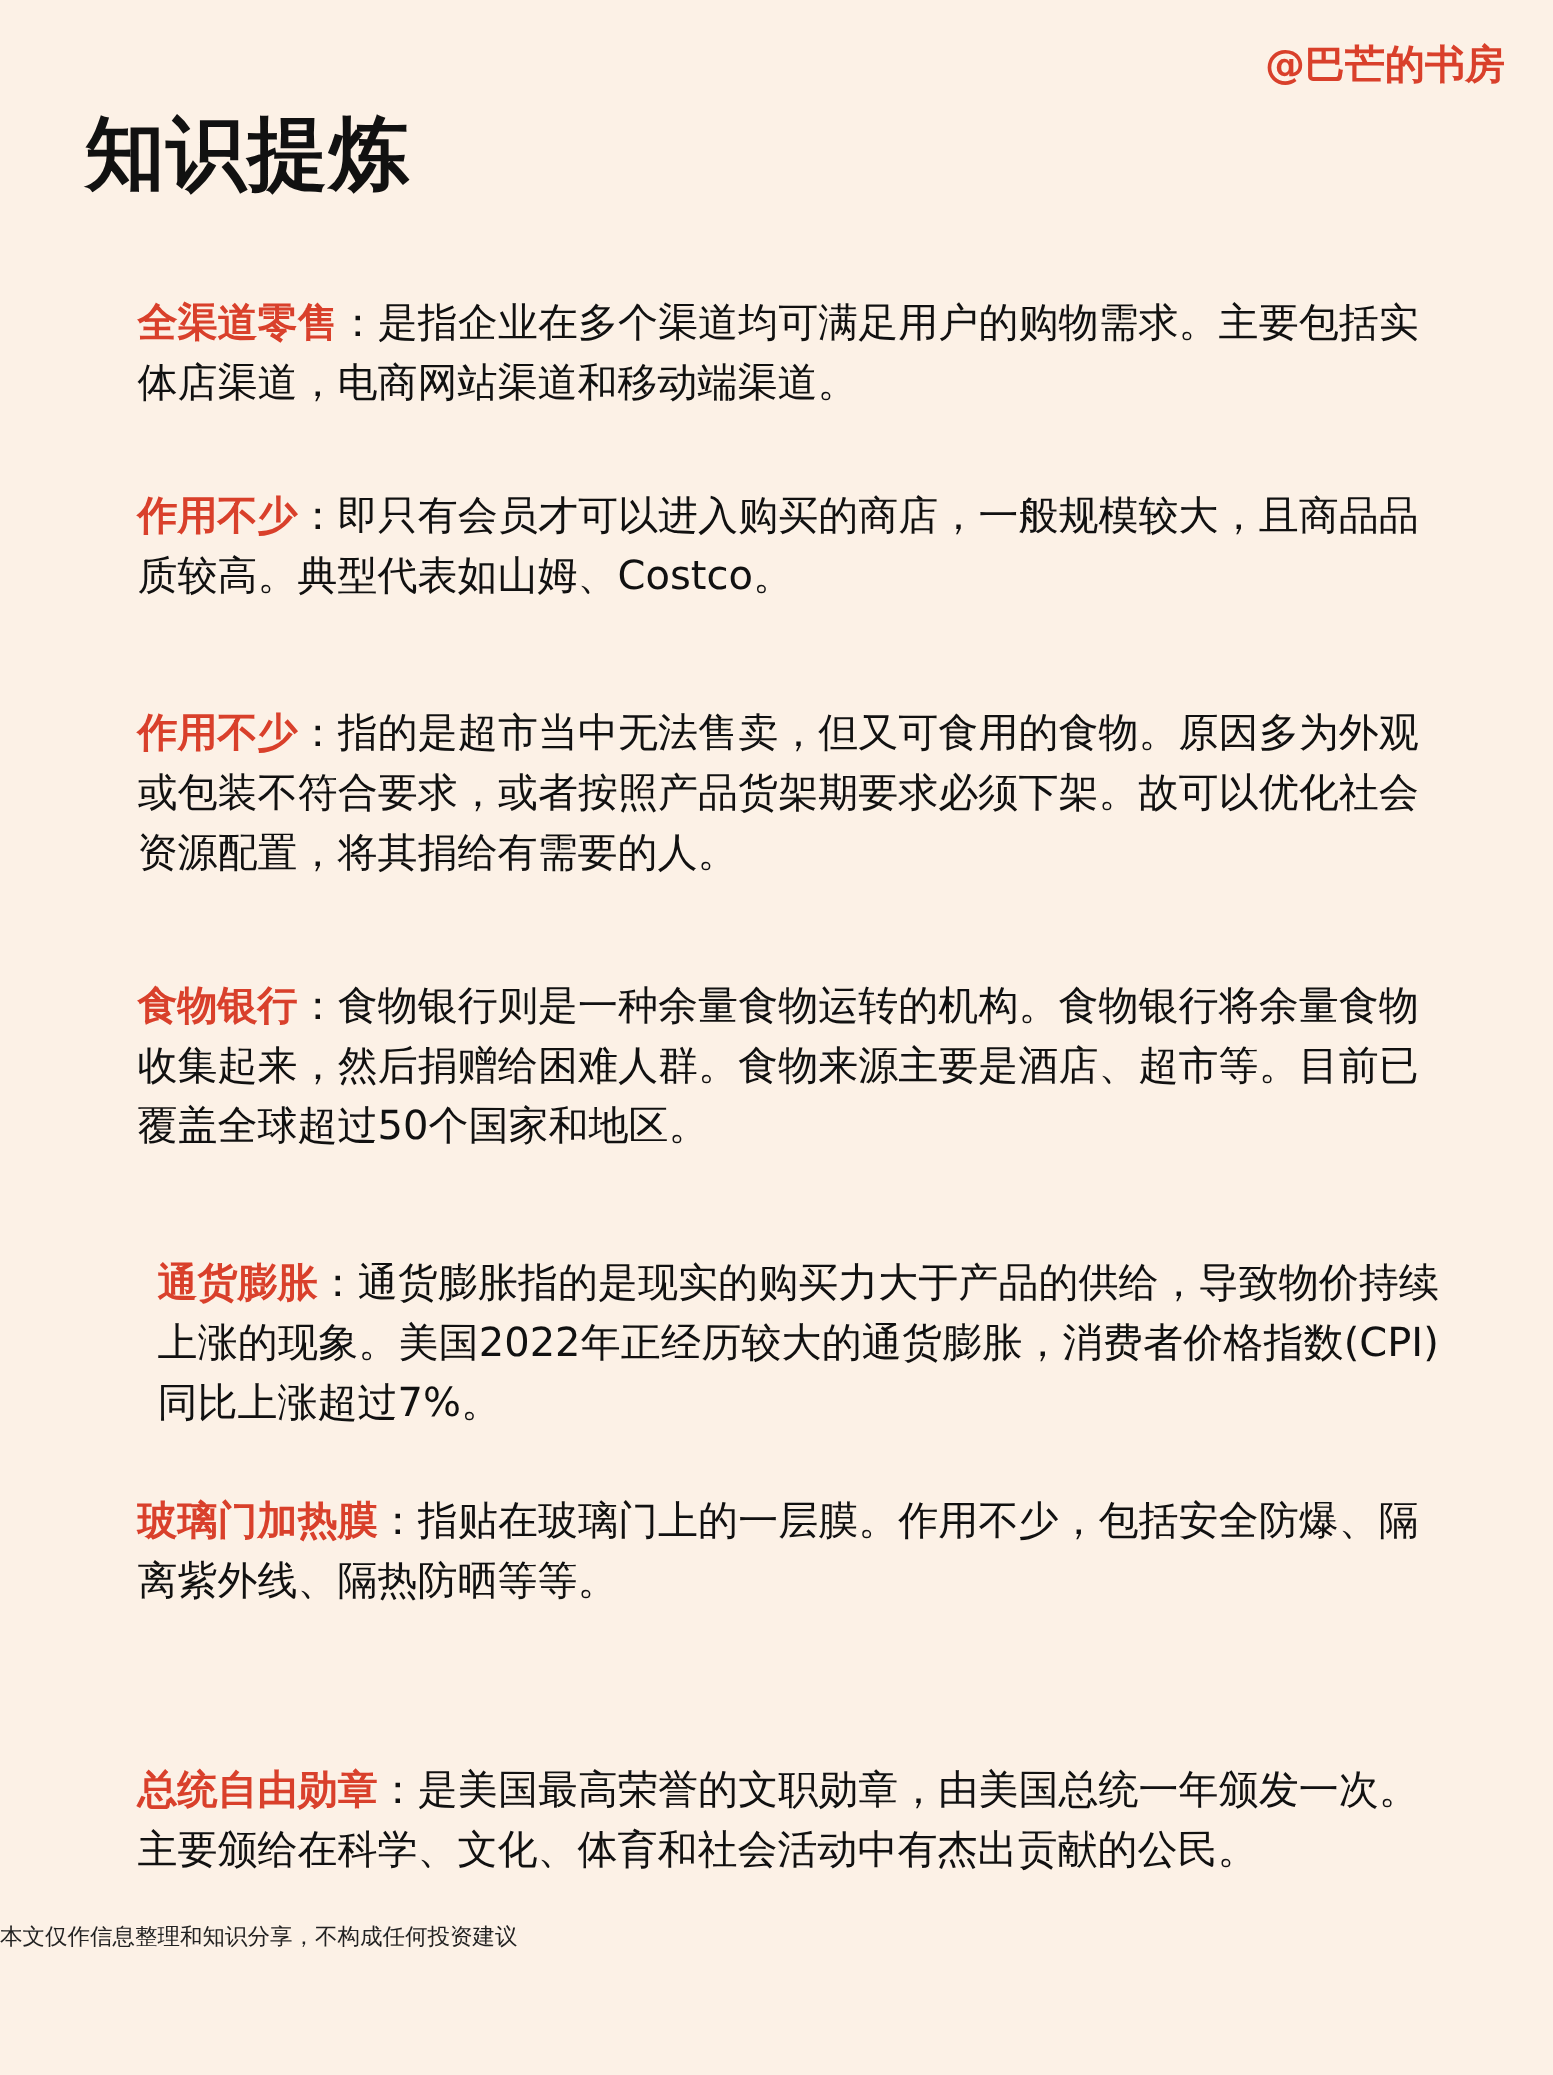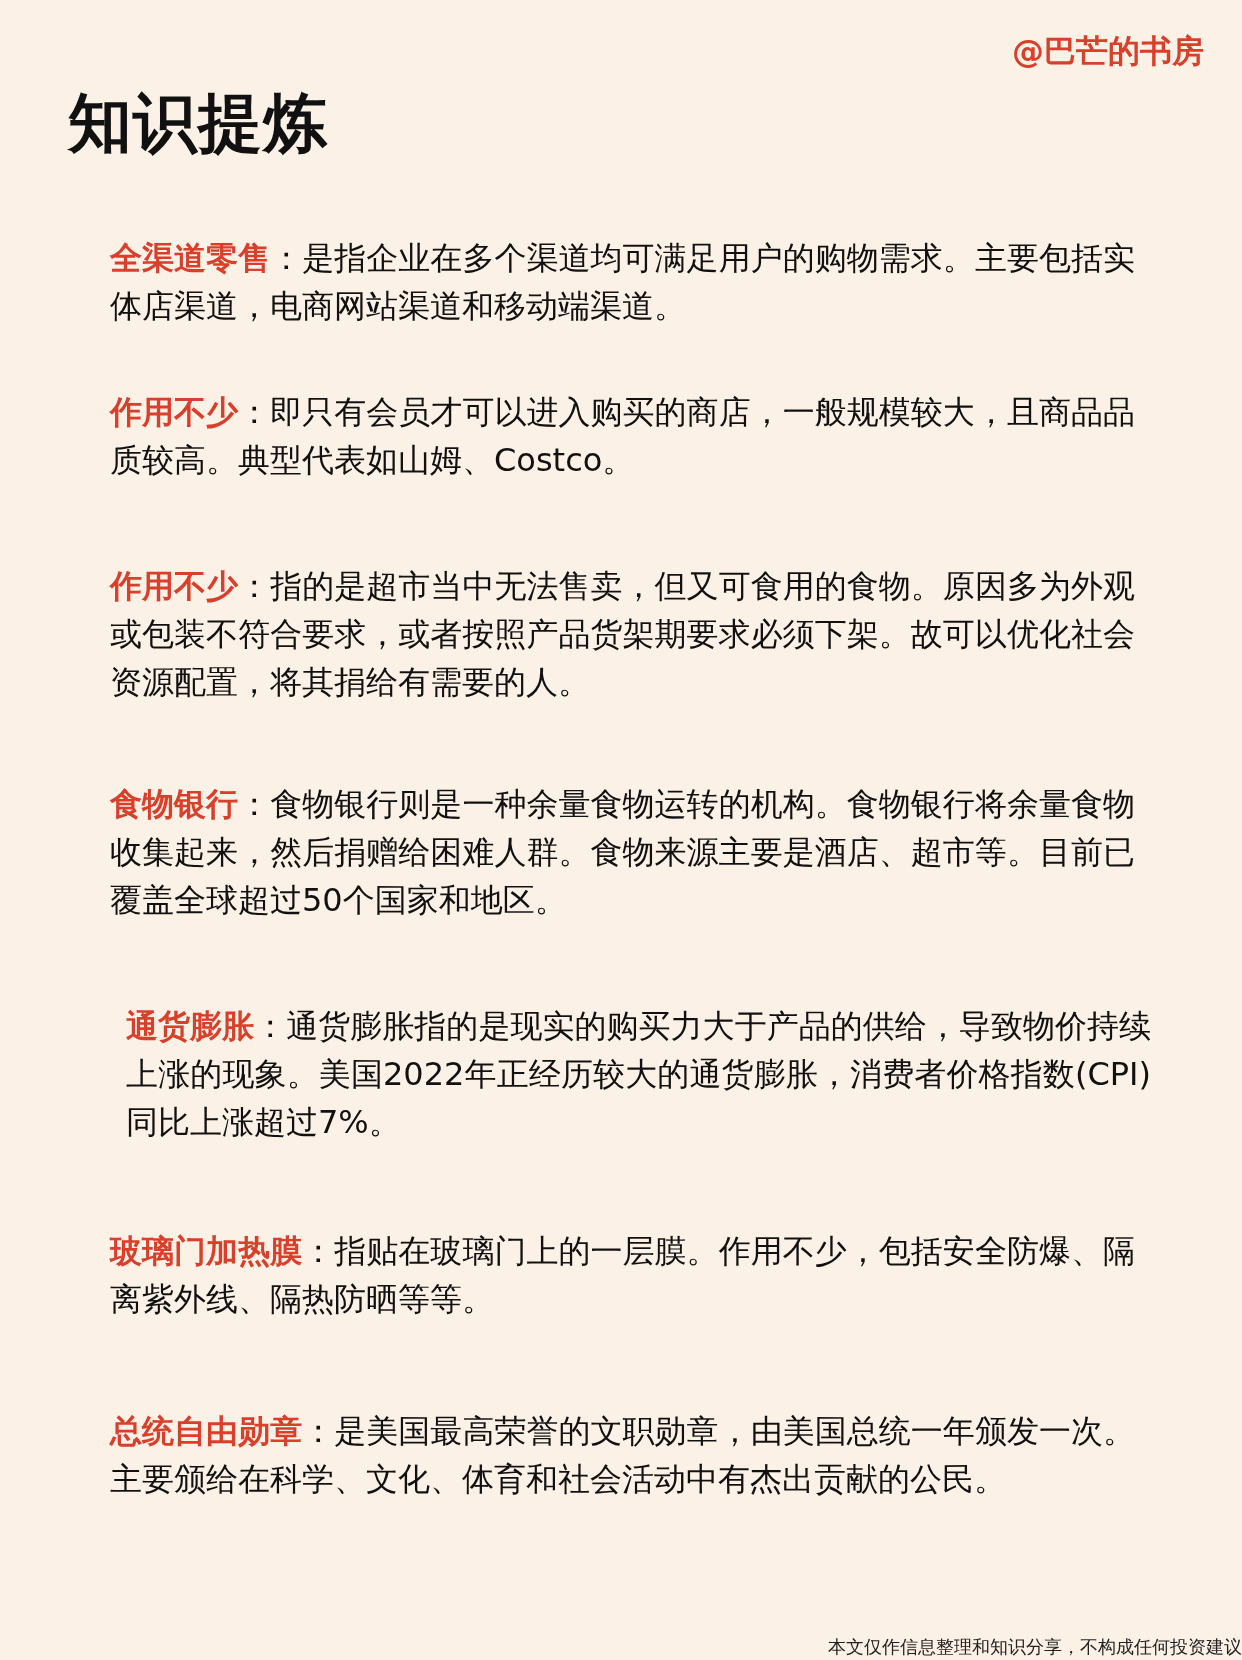--- a/index.html
+++ b/index.html
@@ -45,22 +45,22 @@
       text-align: justify;
     }
     .entry .term {
       color: #D9402B;
       font-weight: bold;
     }
     .footer {
       position: absolute;
       left: 0;
       right: 0;
-      top: 1635px;
-      text-align: right;
+      top: 1537px;
+      text-align: left;
       font-size: 18px;
       color: #222222;
     }
   </style>
 </head>
 <body>
 
 <div class="handle">@巴芒的书房</div>
 
 <h1 class="page-title">知识提炼</h1>
@@ -74,21 +74,21 @@
   </p>
   <p class="entry" style="top:340px; position:absolute; width:1025px;">
     <span class="term">作用不少</span><span>：</span><span>指的是超市当中无法售卖，但又可食用的食物。原因多为外观或包装不符合要求，或者按照产品货架期要求必须下架。故可以优化社会资源配置，将其捐给有需要的人。</span>
   </p>
   <p class="entry" style="top:558px; position:absolute; width:1025px;">
     <span class="term">食物银行</span><span>：</span><span>食物银行则是一种余量食物运转的机构。食物银行将余量食物收集起来，然后捐赠给困难人群。食物来源主要是酒店、超市等。目前已覆盖全球超过50个国家和地区。</span>
   </p>
   <p class="entry" style="top:780px; position:absolute; width:1025px;margin-left:16px;">
     <span class="term">通货膨胀</span><span>：</span><span>通货膨胀指的是现实的购买力大于产品的供给，导致物价持续上涨的现象。美国2022年正经历较大的通货膨胀，消费者价格指数(CPI)同比上涨超过7%。</span>
   </p>
-  <p class="entry" style="top:1005px; position:absolute; width:1025px;">
+  <p class="entry" style="top:970px; position:absolute; width:1025px;">
     <span class="term">玻璃门加热膜</span><span>：</span><span>指贴在玻璃门上的一层膜。作用不少，包括安全防爆、隔离紫外线、隔热防晒等等。</span>
   </p>
   <p class="entry" style="top:1185px; position:absolute; width:1025px;">
     <span class="term">总统自由勋章</span><span>：</span><span>是美国最高荣誉的文职勋章，由美国总统一年颁发一次。主要颁给在科学、文化、体育和社会活动中有杰出贡献的公民。</span>
   </p>
 </div>
 
 <div class="footer">本文仅作信息整理和知识分享，不构成任何投资建议</div>
 
 </body></html>

